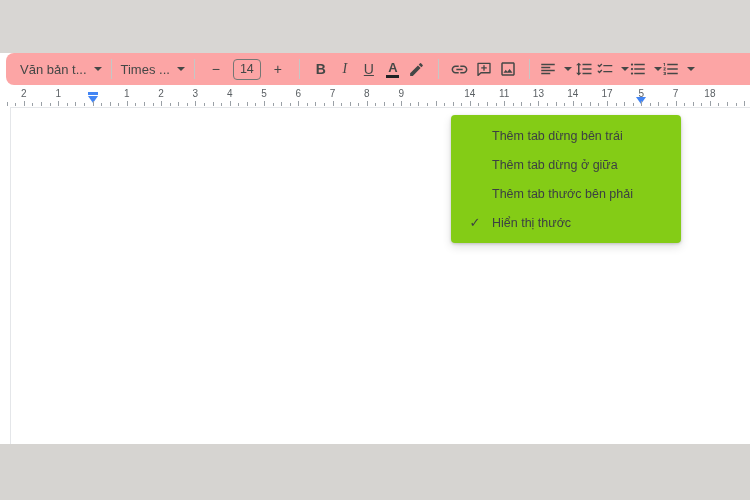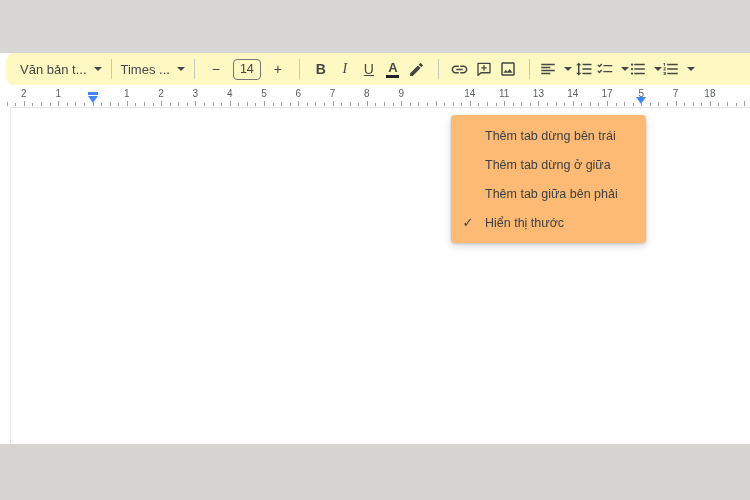--- a/index.html
+++ b/index.html
@@ -6,21 +6,21 @@
   body{
     width:750px;height:500px;position:relative;overflow:hidden;
     background:#ffffff;
     font-family:"Liberation Sans","DejaVu Sans",sans-serif;
   }
   .bg-top{position:absolute;left:0;top:0;width:750px;height:53px;background:#d8d6d3;}
   .bg-bottom{position:absolute;left:0;top:444px;width:750px;height:56px;background:#d6d4d1;}
 
   
   .toolbar{
-    position:absolute;left:6px;top:53px;right:0;height:32px;background:#fef9c3;
+    position:absolute;left:6px;top:53px;right:0;height:32px;background:#fca5a5;
     border-radius:8px 0 0 8px;display:flex;align-items:center;
     padding-left:14px;box-sizing:border-box;overflow:hidden;white-space:nowrap;
   }
   .tb-select{display:flex;align-items:center;cursor:pointer;}
   .tb-label{font-size:13px;color:#444746;}
   .dd{width:0;height:0;border-left:4px solid transparent;border-right:4px solid transparent;
       border-top:4px solid #444746;margin-left:7px;}
   .tb-sep{width:1px;height:20px;background:#c4c7c5;margin:0 9px;flex:none;}
   .tb-btn{min-width:24px;height:24px;display:flex;align-items:center;justify-content:center;
       color:#444746;font-size:14px;flex:none;cursor:pointer;}
@@ -43,22 +43,22 @@
   .tick{position:absolute;bottom:1px;width:1px;background:#9aa0a6;}
   .tick.q{height:3px}.tick.h{height:4px}.tick.u{height:5px}
   .marker{position:absolute;transform:translateX(-50%);cursor:pointer;}
   .marker .bar{width:10px;height:3px;background:#4285f4;margin-bottom:1px;}
   .marker .tri{width:0;height:0;border-left:5px solid transparent;
       border-right:5px solid transparent;border-top:7px solid #4285f4;}
   .page-top-line{position:absolute;left:10px;right:0;top:107px;height:1px;background:#e4e6e9;}
   .page-left-line{position:absolute;left:10px;top:107px;width:1px;height:337px;background:#e4e6e9;}
 
   
-  .menu{position:absolute;left:451px;top:115px;width:195px;background:#fdba74;
-      border-radius:4px;padding:6px 0;z-index:5;
+  .menu{position:absolute;left:451px;top:115px;width:216px;background:#84cc16;
+      border-radius:4px;padding:6px 7px;z-index:5;
       box-shadow:0 1px 3px rgba(0,0,0,.18),0 4px 10px rgba(0,0,0,.12);}
   .menu-item{height:29px;display:flex;align-items:center;font-size:12.5px;color:#3c4043;cursor:pointer;}
   .menu-item .check{width:34px;text-align:center;font-size:13px;color:#3c4043;flex:none;}
   .menu-item .mi-label{flex:1;}
 </style>
 </head>
 <body>
 
 <div class="bg-top"></div>
 
@@ -303,21 +303,21 @@
     <div class="menu-item">
       <span class="check"></span>
       <span class="mi-label">Thêm tab dừng bên trái</span>
     </div>
     <div class="menu-item">
       <span class="check"></span>
       <span class="mi-label">Thêm tab dừng ở giữa</span>
     </div>
     <div class="menu-item">
       <span class="check"></span>
-      <span class="mi-label">Thêm tab giữa bên phải</span>
+      <span class="mi-label">Thêm tab thước bên phải</span>
     </div>
     <div class="menu-item">
       <span class="check">✓</span>
       <span class="mi-label">Hiển thị thước</span>
     </div>
   </div>
 
 <div class="bg-bottom"></div>
 
 </body></html>

